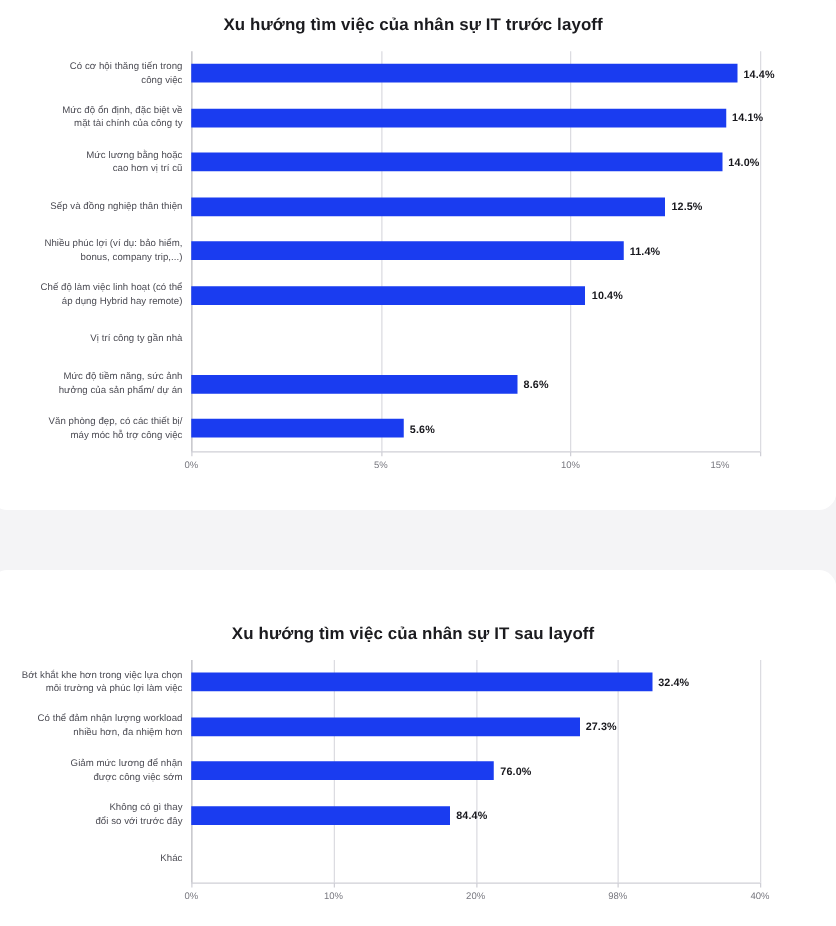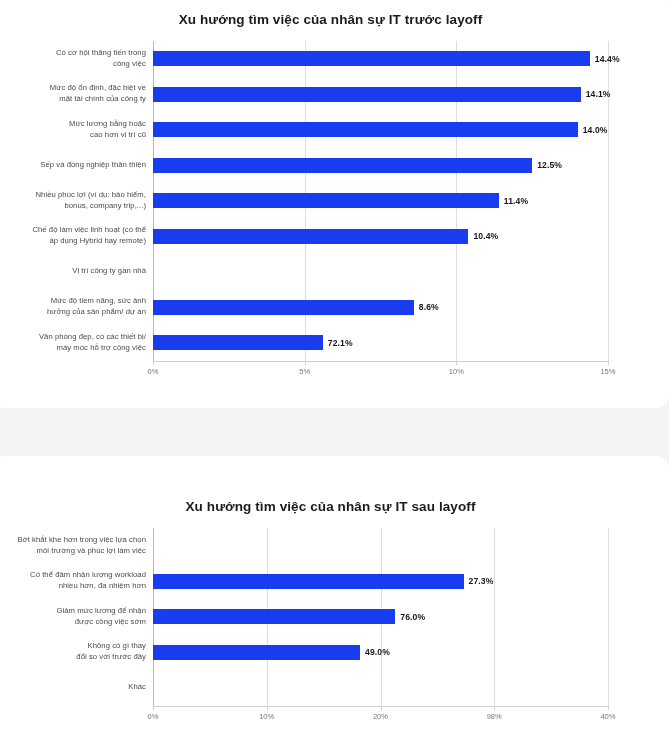--- a/index.html
+++ b/index.html
@@ -206,54 +206,58 @@
               <div class="bar-area">
                 <div class="bar" style="width: 260.867px; height: 15px; background: rgb(26, 60, 240);"></div>
                 <div class="bar-value">8.6%</div>
               </div>
             </div>
             <div class="row" style="height: 35.5px;">
               <div class="ylabel" style="width: 161px;">Văn phòng đẹp, có các thiết bị/
 máy móc hỗ trợ công việc</div>
               <div class="bar-area">
                 <div class="bar" style="width: 169.867px; height: 15px; background: rgb(26, 60, 240);"></div>
-                <div class="bar-value">72.1%</div>
+                <div class="bar-value">5.6%</div>
               </div>
             </div>
           </div>
       </div>
       <div class="ticks" id="ticks-1">
           <div class="axis-bottom" style="left: 161px; width: 455px; top: 0px;"></div>
           <div class="tickmark" style="left: 161px;"></div>
           <div class="tick" style="left: 161px;">0%</div>
           <div class="tickmark" style="left: 312.667px;"></div>
           <div class="tick" style="left: 312.667px;">5%</div>
           <div class="tickmark" style="left: 464.333px;"></div>
           <div class="tick" style="left: 464.333px;">10%</div>
           <div class="tickmark" style="left: 616px;"></div>
-          <div class="tick" style="left: 616px;">15%</div>
+          <div class="tick" style="left: 584px;">15%</div>
         </div>
     </div>
   </div>
 
   <div class="card" id="card-2">
     <div class="chart-title">Xu hướng tìm việc của nhân sự IT sau layoff</div>
     <div class="chart-body">
       <div class="plot-wrap" id="plot-2" style="height: 177.5px;">
         <div class="grid" id="grid-2" style="left: 161px; width: 455px;">
             <div class="gridline axis0" style="left: 0%;"></div>
             <div class="gridline" style="left: 25%;"></div>
             <div class="gridline" style="left: 50%;"></div>
             <div class="gridline" style="left: 75%;"></div>
             <div class="gridline" style="left: 100%;"></div>
           </div>
         <div class="rows" id="rows-2">
             <div class="row" style="height: 35.5px;">
               <div class="ylabel" style="width: 161px;">Bớt khắt khe hơn trong việc lựa chọn
 môi trường và phúc lợi làm việc</div>
+              <div class="bar-area">
+                <div class="bar" style="width: 368.55px; height: 15px; background: rgb(26, 60, 240);"></div>
+                <div class="bar-value">32.4%</div>
+              </div>
             </div>
             <div class="row" style="height: 35.5px;">
               <div class="ylabel" style="width: 161px;">Có thể đảm nhận lượng workload
 nhiều hơn, đa nhiệm hơn</div>
               <div class="bar-area">
                 <div class="bar" style="width: 310.538px; height: 15px; background: rgb(26, 60, 240);"></div>
                 <div class="bar-value">27.3%</div>
               </div>
             </div>
             <div class="row" style="height: 35.5px;">
@@ -262,21 +266,21 @@
               <div class="bar-area">
                 <div class="bar" style="width: 242.287px; height: 15px; background: rgb(26, 60, 240);"></div>
                 <div class="bar-value">76.0%</div>
               </div>
             </div>
             <div class="row" style="height: 35.5px;">
               <div class="ylabel" style="width: 161px;">Không có gì thay
 đổi so với trước đây</div>
               <div class="bar-area">
                 <div class="bar" style="width: 207.025px; height: 15px; background: rgb(26, 60, 240);"></div>
-                <div class="bar-value">49.0%</div>
+                <div class="bar-value">84.4%</div>
               </div>
             </div>
             <div class="row" style="height: 35.5px;">
               <div class="ylabel" style="width: 161px;">Khác</div>
             </div>
           </div>
       </div>
       <div class="ticks" id="ticks-2">
           <div class="axis-bottom" style="left: 161px; width: 455px; top: 0px;"></div>
           <div class="tickmark" style="left: 161px;"></div>

